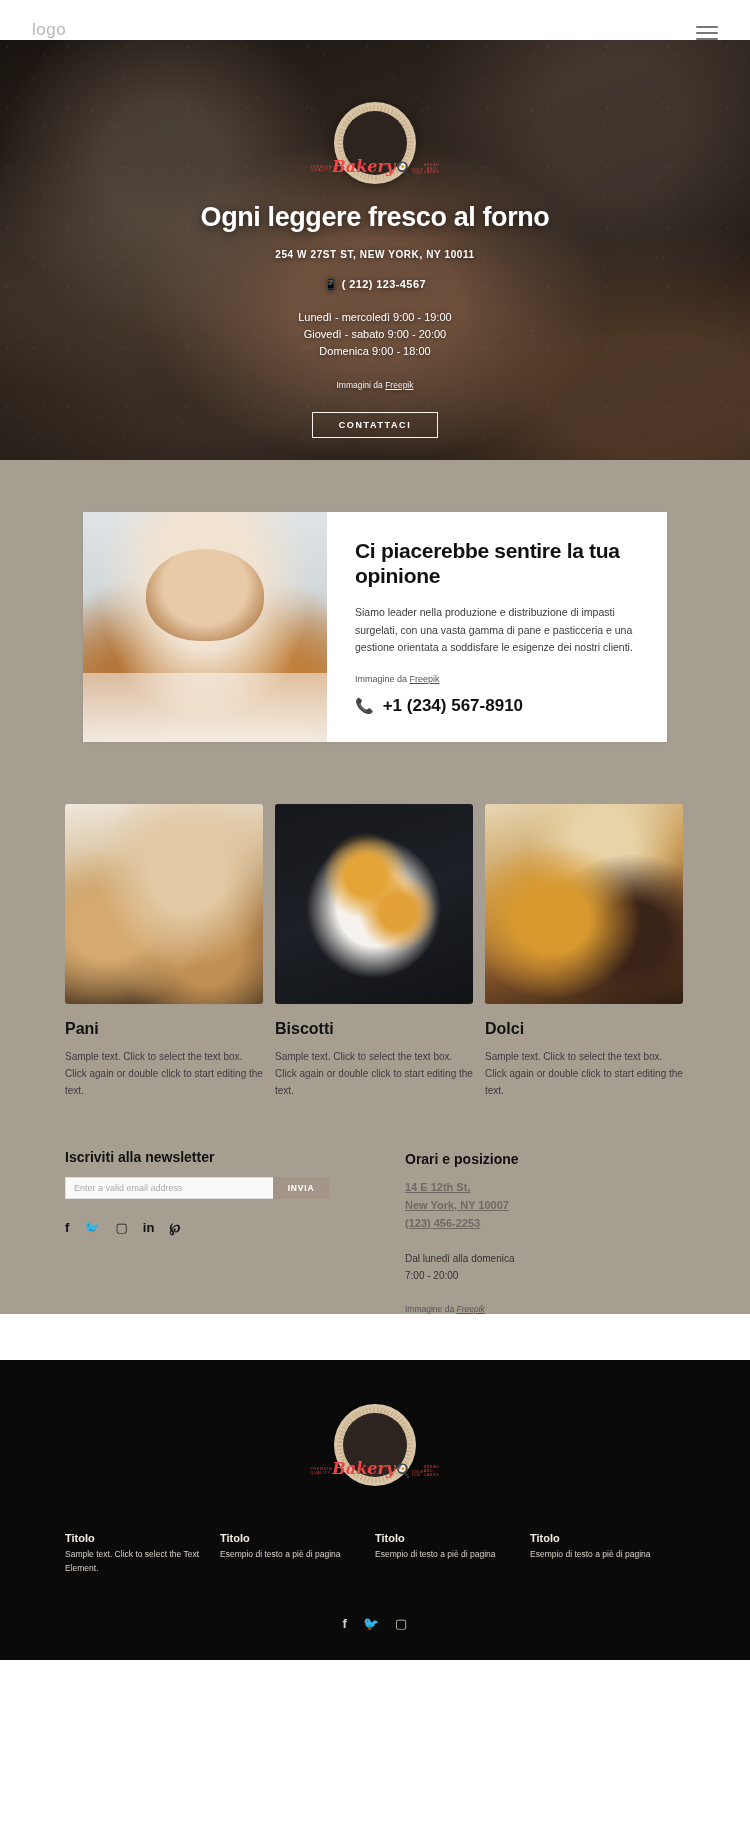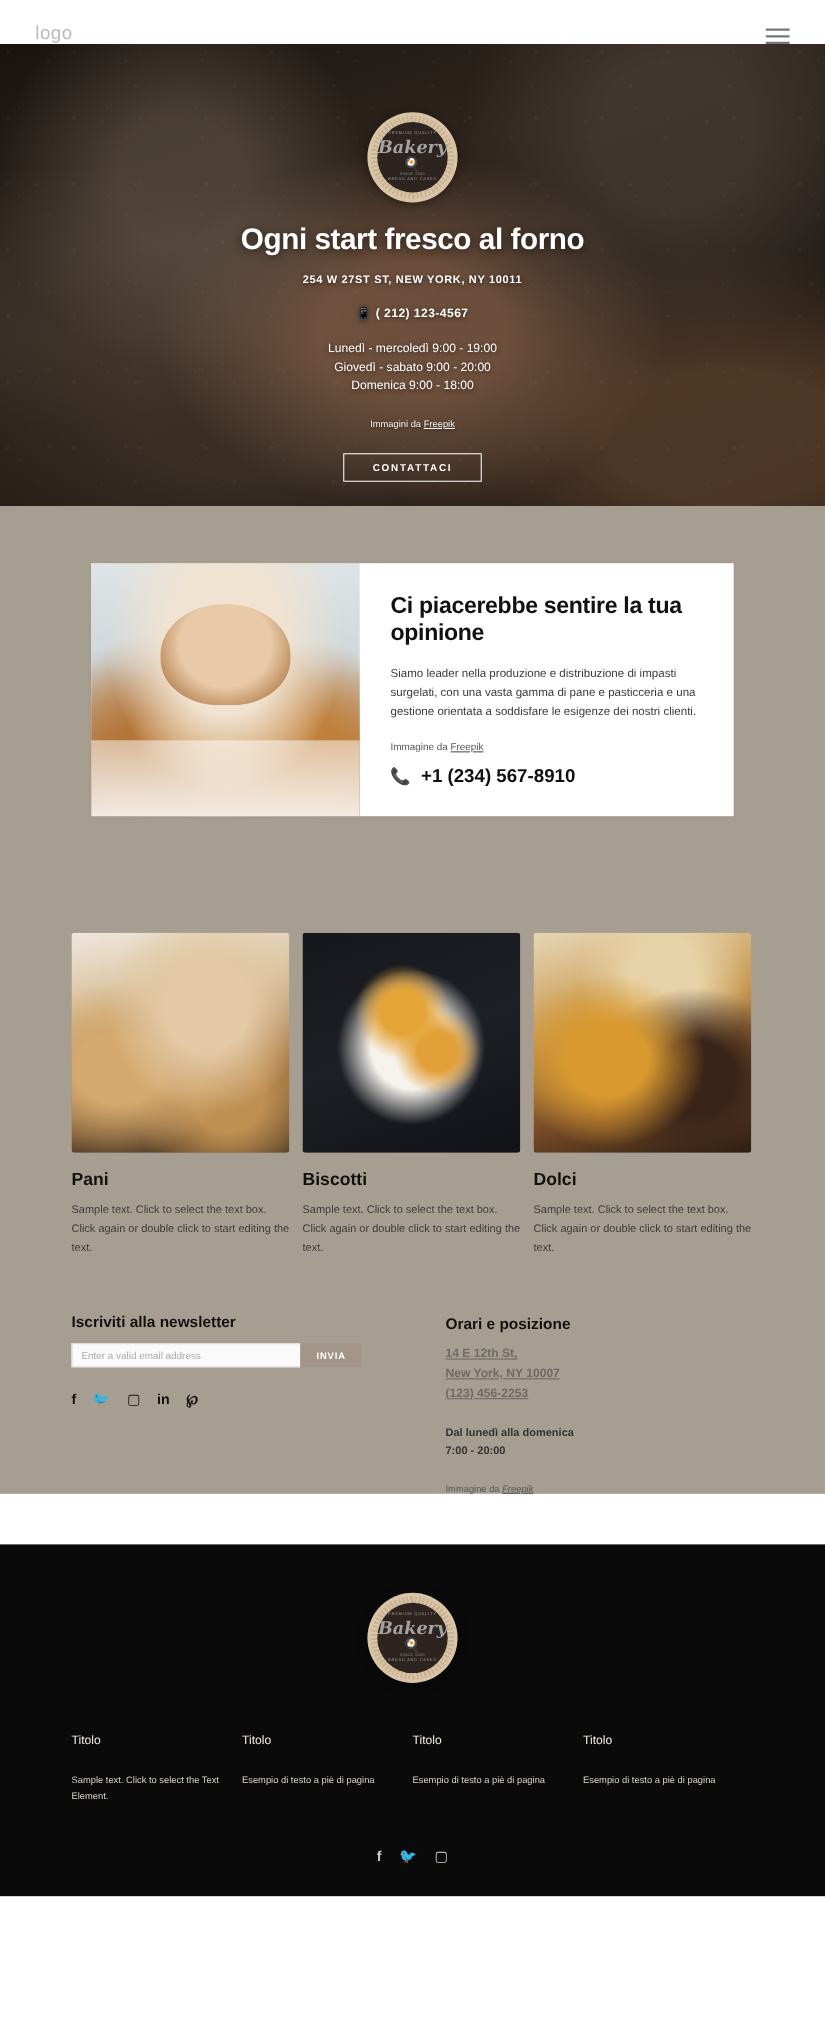--- a/index.html
+++ b/index.html
@@ -81,23 +81,23 @@
     box-shadow: 0 2px 10px rgba(0,0,0,.4);
   }
   .badge::before{
     content:""; position:absolute; inset:3px; border-radius:50%;
     background: repeating-conic-gradient(#d9c5a6 0 3deg, #c9b392 3deg 6deg);
   }
   .badge-core {
     position: relative;
     width: 64px; height: 64px; border-radius: 50%;
     background: #2d241f;
-    color: #a3a3a3;
-    display: flex; flex-direction: column;
-    align-items: center; justify-content: center;
+    color: #ef4444;
+    display: flex; flex-direction: row;
+    align-items: flex-end; justify-content: center;
     line-height: 1;
   }
   .badge-top { font-size: 3.6px; letter-spacing: .7px; text-transform: uppercase; opacity:.9; margin-bottom:2px;}
   .badge-name { font-family: "DejaVu Serif", serif; font-style: italic; font-size: 16px; font-weight: 700; }
   .badge-hat { font-size: 13px; margin-top: 1px; line-height:1; }
   .badge-since { font-size: 3.2px; letter-spacing:.5px; text-transform: uppercase; margin-top:1px; opacity:.85;}
   .badge-bot { font-size: 3.6px; letter-spacing: .7px; text-transform: uppercase; margin-top:2px; opacity:.9;}
 
   .hero-title {
     font-size: 27px; font-weight: 800; letter-spacing: -.4px;
@@ -170,21 +170,21 @@
   .card-phone {
     display: flex; align-items: center; gap: 9px;
     font-size: 17px; font-weight: 800; color: #111;
   }
   .phone-ico { color: #8a7b6b; font-size: 15px; }
 
   
   .products {
     display: flex; gap: 12px;
     width: 620px; margin: 0 auto;
-    padding-top: 106px;
+    padding-top: 62px;
   }
   .prod { width: 198px; }
   .prod-img { height: 200px; border-radius: 3px; }
   .prod-img.bread {
     background:
       radial-gradient(ellipse at 62% 34%, #e3c9a4 0 22%, transparent 52%),
       radial-gradient(ellipse at 22% 62%, #d5a96f 0 18%, transparent 46%),
       radial-gradient(ellipse at 72% 74%, #c08f52 0 16%, transparent 44%),
       linear-gradient(170deg, #efe7dc 0%, #d9c19c 30%, #9a6f3e 62%, #3a2b1e 100%);
   }
@@ -220,31 +220,31 @@
   }
   .subscribe input::placeholder { color: #aaa; }
   .btn-send {
     width: 56px; background: #a39689; color: #fff;
     border: none; font-size: 8.5px; font-weight: 700; letter-spacing: .8px;
     cursor: pointer; font-family: inherit;
   }
   .socials { display: flex; gap: 15px; margin-top: 22px; align-items: center; }
   .socials .si { font-size: 13px; color: #111; line-height: 1; cursor: pointer; }
   .addr-line { font-size: 11px; font-weight: 600; color: #6f6a63; text-decoration: underline; line-height: 1.6; display:block; cursor:pointer;}
-  .hours-line { font-size: 10px; color: #333; line-height: 1.7; font-weight: bold; }
+  .hours-line { font-size: 10px; color: #333; line-height: 1.7; }
   .hours-block { margin-top: 18px; }
   .img-credit { font-size: 8.5px; color: #555; margin-top: 20px; }
   .img-credit i { text-decoration: underline; }
 
   
   .footer { background: #0a0a0a; color: #efe9df; margin-top: 46px; padding: 44px 0 30px; }
   .badge-dark { margin: 0 auto 46px; }
   .footer-cols { display: flex; width: 620px; margin: 0 auto; }
   .fcol { width: 25%; padding-right: 16px; }
-  .fcol-title { font-size: 11px; font-weight: 400; margin-bottom: 24px; color: #f2ece2; }
+  .fcol-title { font-size: 11px; font-weight: 700; margin-bottom: 4px; color: #f2ece2; }
   .fcol-text { font-size: 8.5px; line-height: 1.6; color: #d9d2c7; }
   .footer-socials { display: flex; gap: 16px; justify-content: center; margin-top: 42px; }
   .footer-socials .si { font-size: 13px; color: #d6cfc3; line-height:1; cursor:pointer; }
 </style>
 </head>
 <body>
 
 <div class="page">
 
   <div class="site-header">
@@ -264,21 +264,21 @@
       <div class="badge">
         <div class="badge-core">
           <div class="badge-top">PREMIUM QUALITY</div>
           <div class="badge-name">Bakery</div>
           <div class="badge-hat">🍳</div>
           <div class="badge-since">SINCE 1930</div>
           <div class="badge-bot">BREAD AND CAKES</div>
         </div>
       </div>
 
-      <div class="hero-title">Ogni start fresco al forno</div>
+      <div class="hero-title">Ogni leggere fresco al forno</div>
       <div class="hero-address">254 W 27ST ST, NEW YORK, NY 10011</div>
       <div class="hero-phone">
         <span>📱</span>
         <span>( 212) 123-4567</span>
       </div>
       <div class="hero-hours">
         <div>Lunedì - mercoledì 9:00 - 19:00</div>
         <div>Giovedì - sabato 9:00 - 20:00</div>
         <div>Domenica 9:00 - 18:00</div>
       </div>

